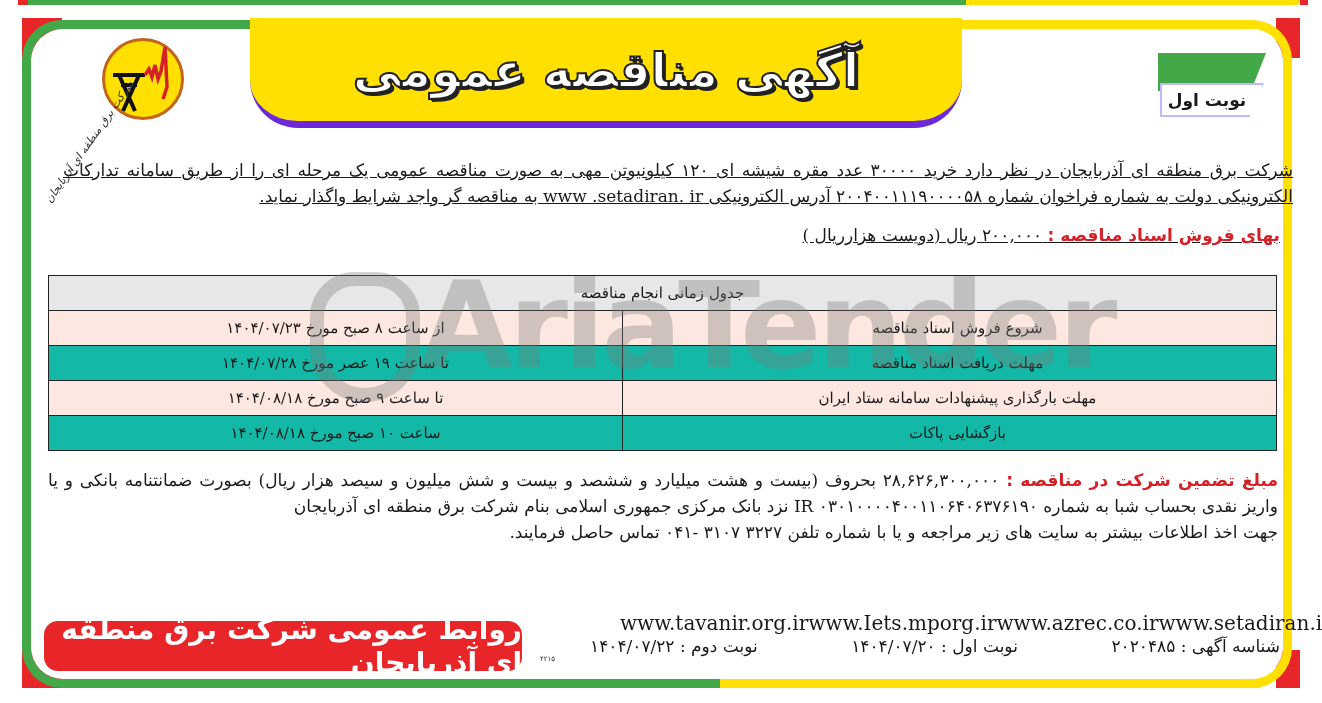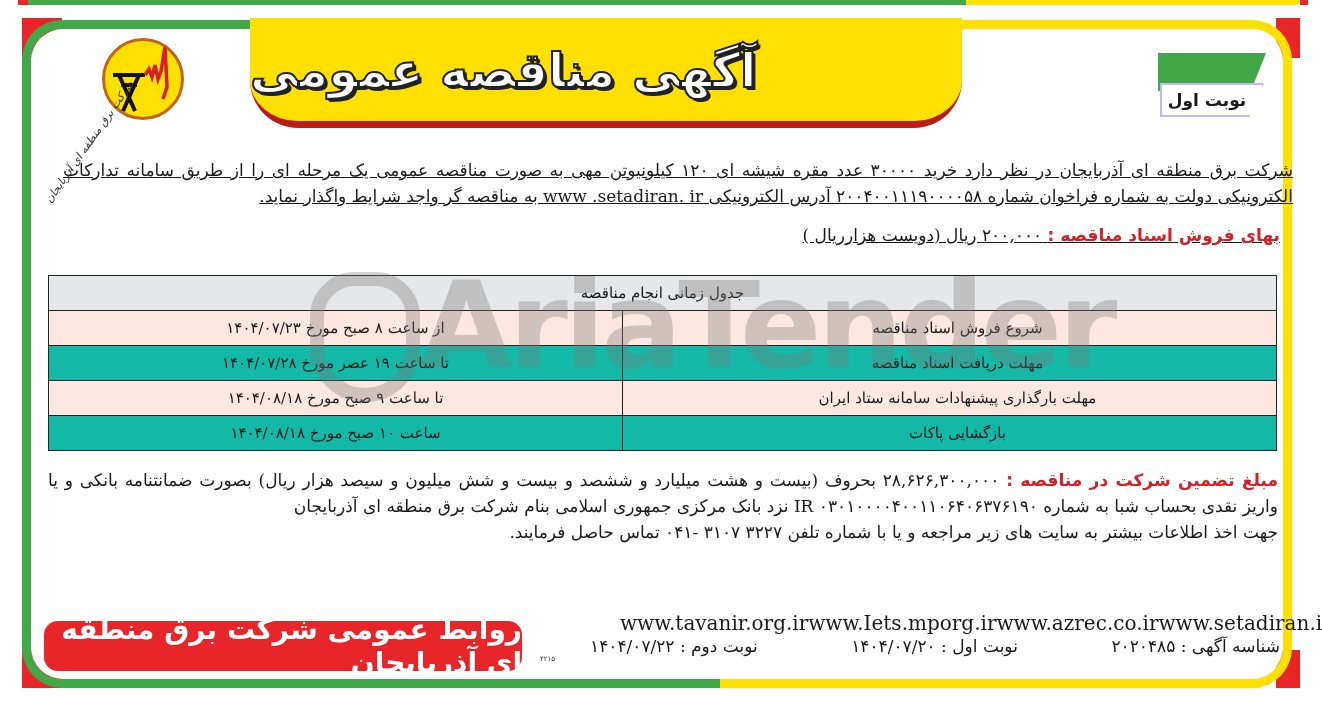--- a/index.html
+++ b/index.html
@@ -31,22 +31,22 @@
   .frame-yellow-bottom { position:absolute; left:720px; top:679px; width:540px; height:9px; background:#ffe000; }
   .inner {
     position:absolute; left:31px; top:29px; width:1252px; height:650px; background:#fff;
     border-radius:32px;
   }
 
   
   .title-banner {
     position:absolute; left:250px; top:18px; width:712px; height:110px;
     background:#ffe000; border-radius:0 0 48px 48px;
-    border-bottom:7px solid #b91c1c; box-sizing:border-box;
-    display:flex; align-items:center; 
+    border-bottom:7px solid #6d28d9; box-sizing:border-box;
+    display:flex; align-items:center; justify-content:center;
   }
   .title-banner h1 {
     margin:0; font-family:"DejaVu Sans", sans-serif; font-weight:bold; font-size:48px;
     color:#ffffff; letter-spacing:1px;
     -webkit-text-stroke:2px #222;
     text-shadow:3px 3px 0 #222, 2px 2px 0 #444;
     direction:rtl;
   }
 
   

